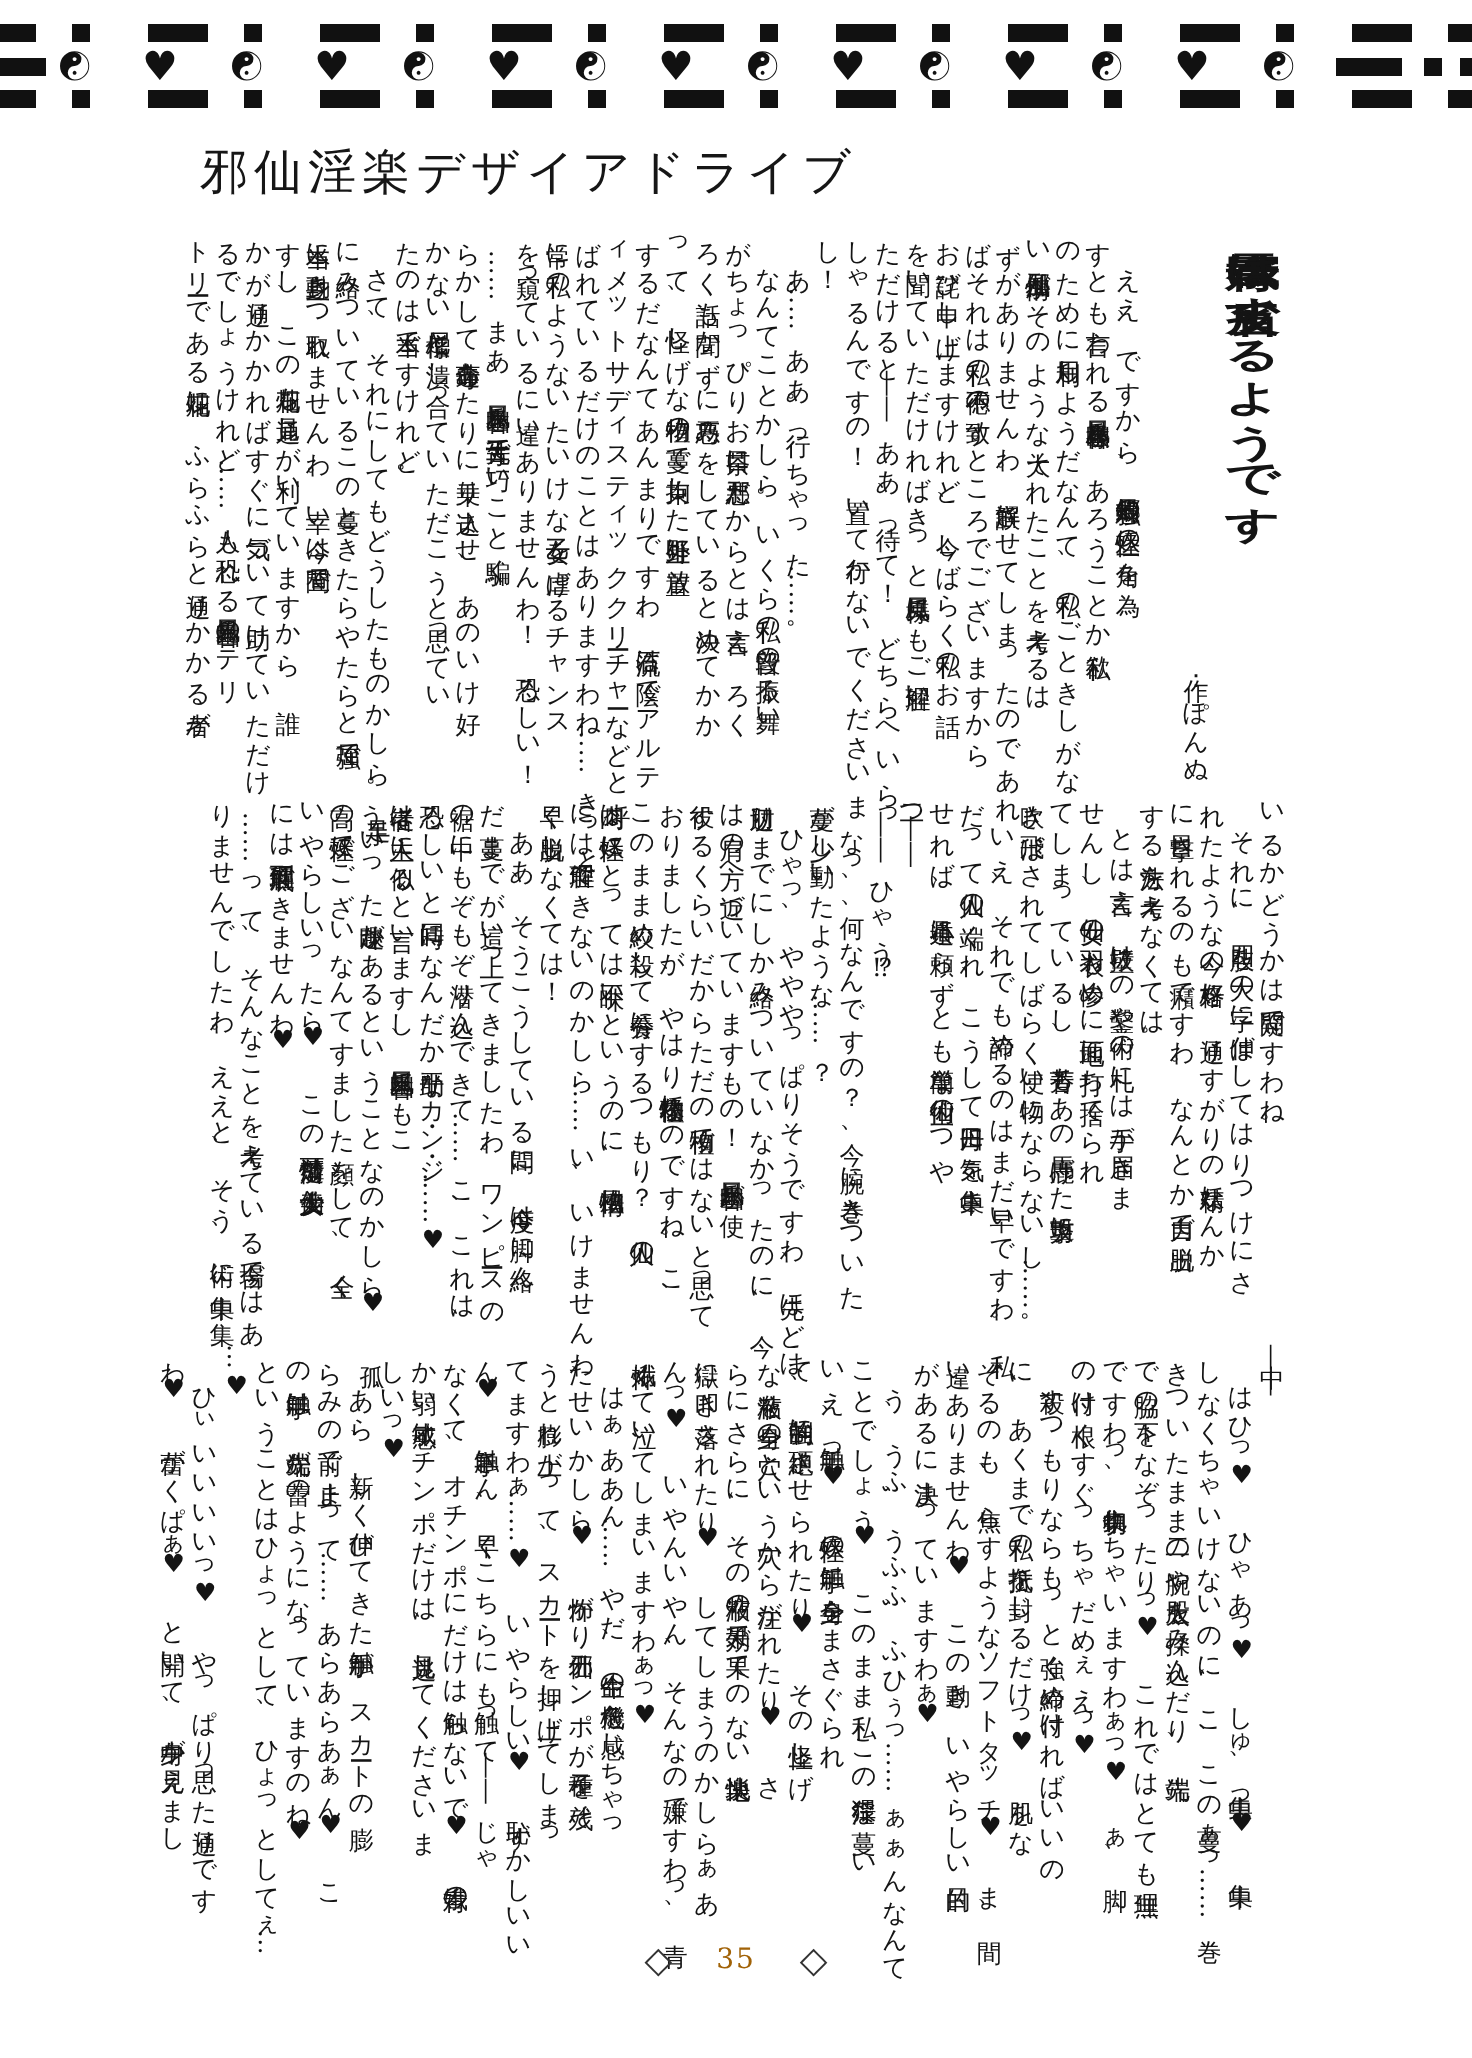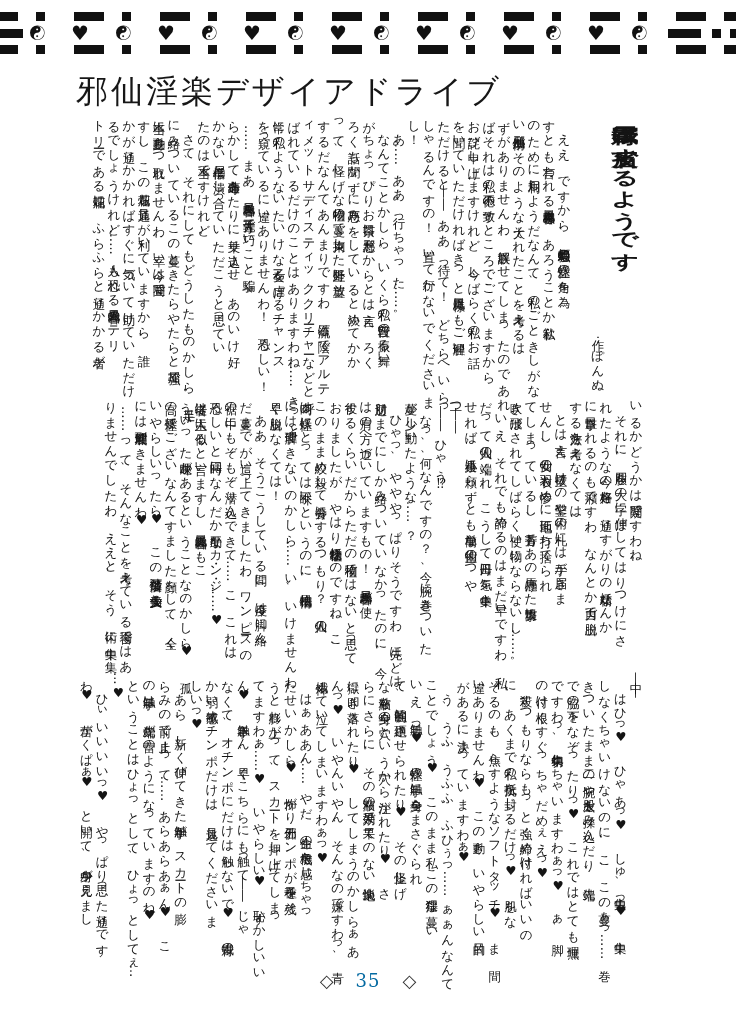--- a/index.html
+++ b/index.html
@@ -22,23 +22,23 @@
   }
   .glyph-row span{font-size:20px;line-height:1;color:#111;font-family:"DejaVu Sans","Liberation Sans",sans-serif;}
   .glyph-row span[data-name="yinyang-icon"]{display:inline-block;transform:rotate(90deg);}
   .edge-bar{position:absolute;height:9px;background:#111;top:29px;}
   #edge-bar-left{left:0;width:23px;}
   #edge-bar-right1{left:668px;width:33px;}
   #edge-dot-right{left:712px;width:9px;}
   #edge-bar-right2{left:730px;width:6px;}
   
   #book-title{
-    position:absolute;left:76px;top:70px;
+    position:absolute;left:100px;top:70px;
     font-family:Liberation Mono, monospace;
-    font-size:32px;letter-spacing:3px;color:#161616;font-weight:500;
+    font-size:24px;letter-spacing:3px;color:#161616;font-weight:500;
   }
   
   .vtext{
     writing-mode:vertical-rl;text-orientation:mixed;
     position:absolute;color:#141414;
   }
   .vtext .text-line{white-space:pre;margin:0;padding:0;}
   
   #story-head{top:112px;right:78px;height:300px;}
   #story-title{
@@ -54,21 +54,21 @@
   .band{font-size:12.5px;letter-spacing:0.4px;}
   #band-1{top:112px;right:164px;height:286px;line-height:15px;}
   #band-2{top:393px;right:92px;height:280px;line-height:15px;}
   #band-3{top:672px;right:92px;height:286px;line-height:15.7px;}
   
   #footer{
     position:absolute;top:968px;left:0;width:736px;height:24px;
     display:flex;justify-content:center;align-items:center;gap:22px;
   }
   #footer .diamond{font-size:18px;color:#333;font-family:"DejaVu Sans","Liberation Sans",sans-serif;}
-  #footer .pagenum{font-size:18px;color:#0369a1;letter-spacing:1px;}
+  #footer .pagenum{font-size:14px;color:#a16207;letter-spacing:1px;}
 </style>
 </head>
 <body data-name="doujin-novel-page">
 
 <div id="dash-row-top" class="dash-row" data-name="ornament-dash-row-top"></div>
 <div id="edge-bar-left" class="edge-bar" data-name="dash-bar"></div>
 <div class="glyph-row" data-name="ornament-glyph-row">
     <span data-name="yinyang-icon">☯</span>
     <span data-name="heart-icon">♥</span>
     <span data-name="yinyang-icon">☯</span>

